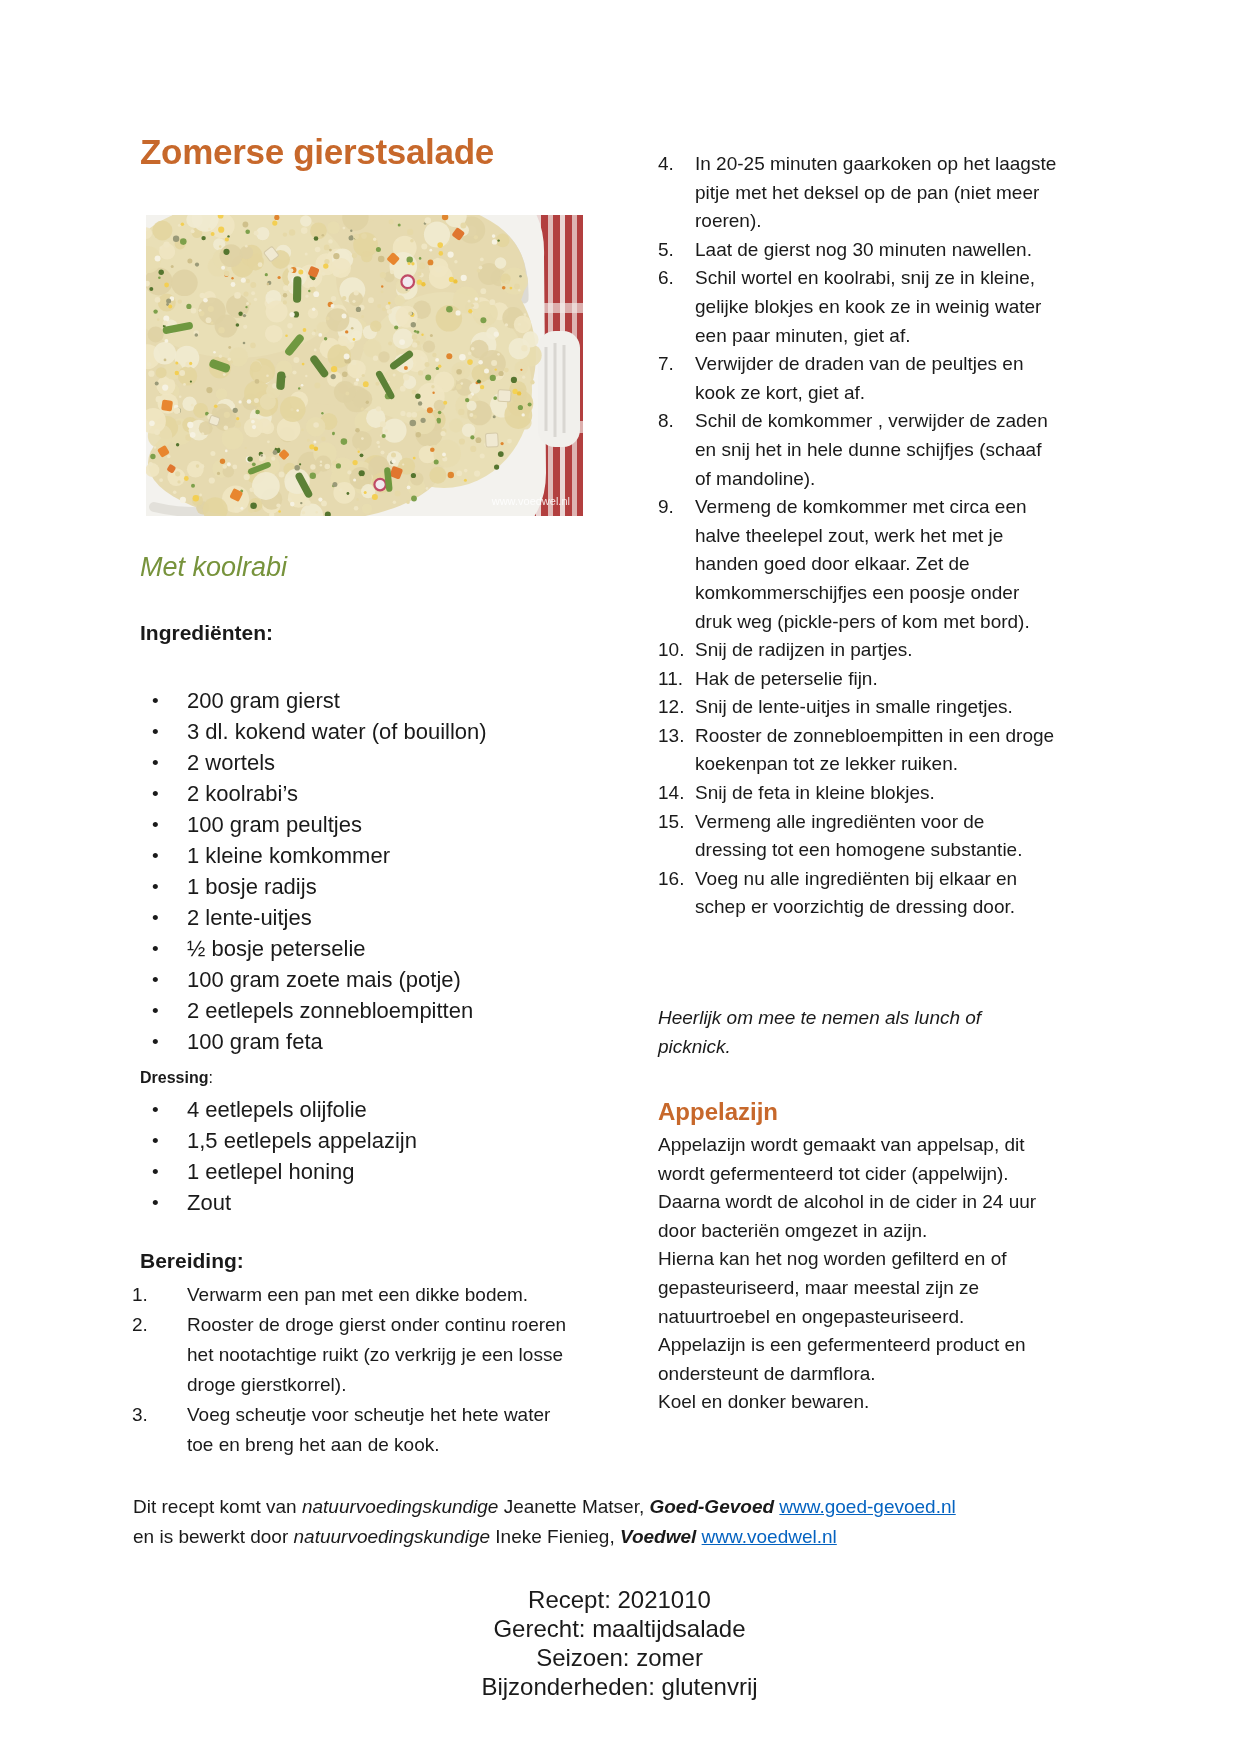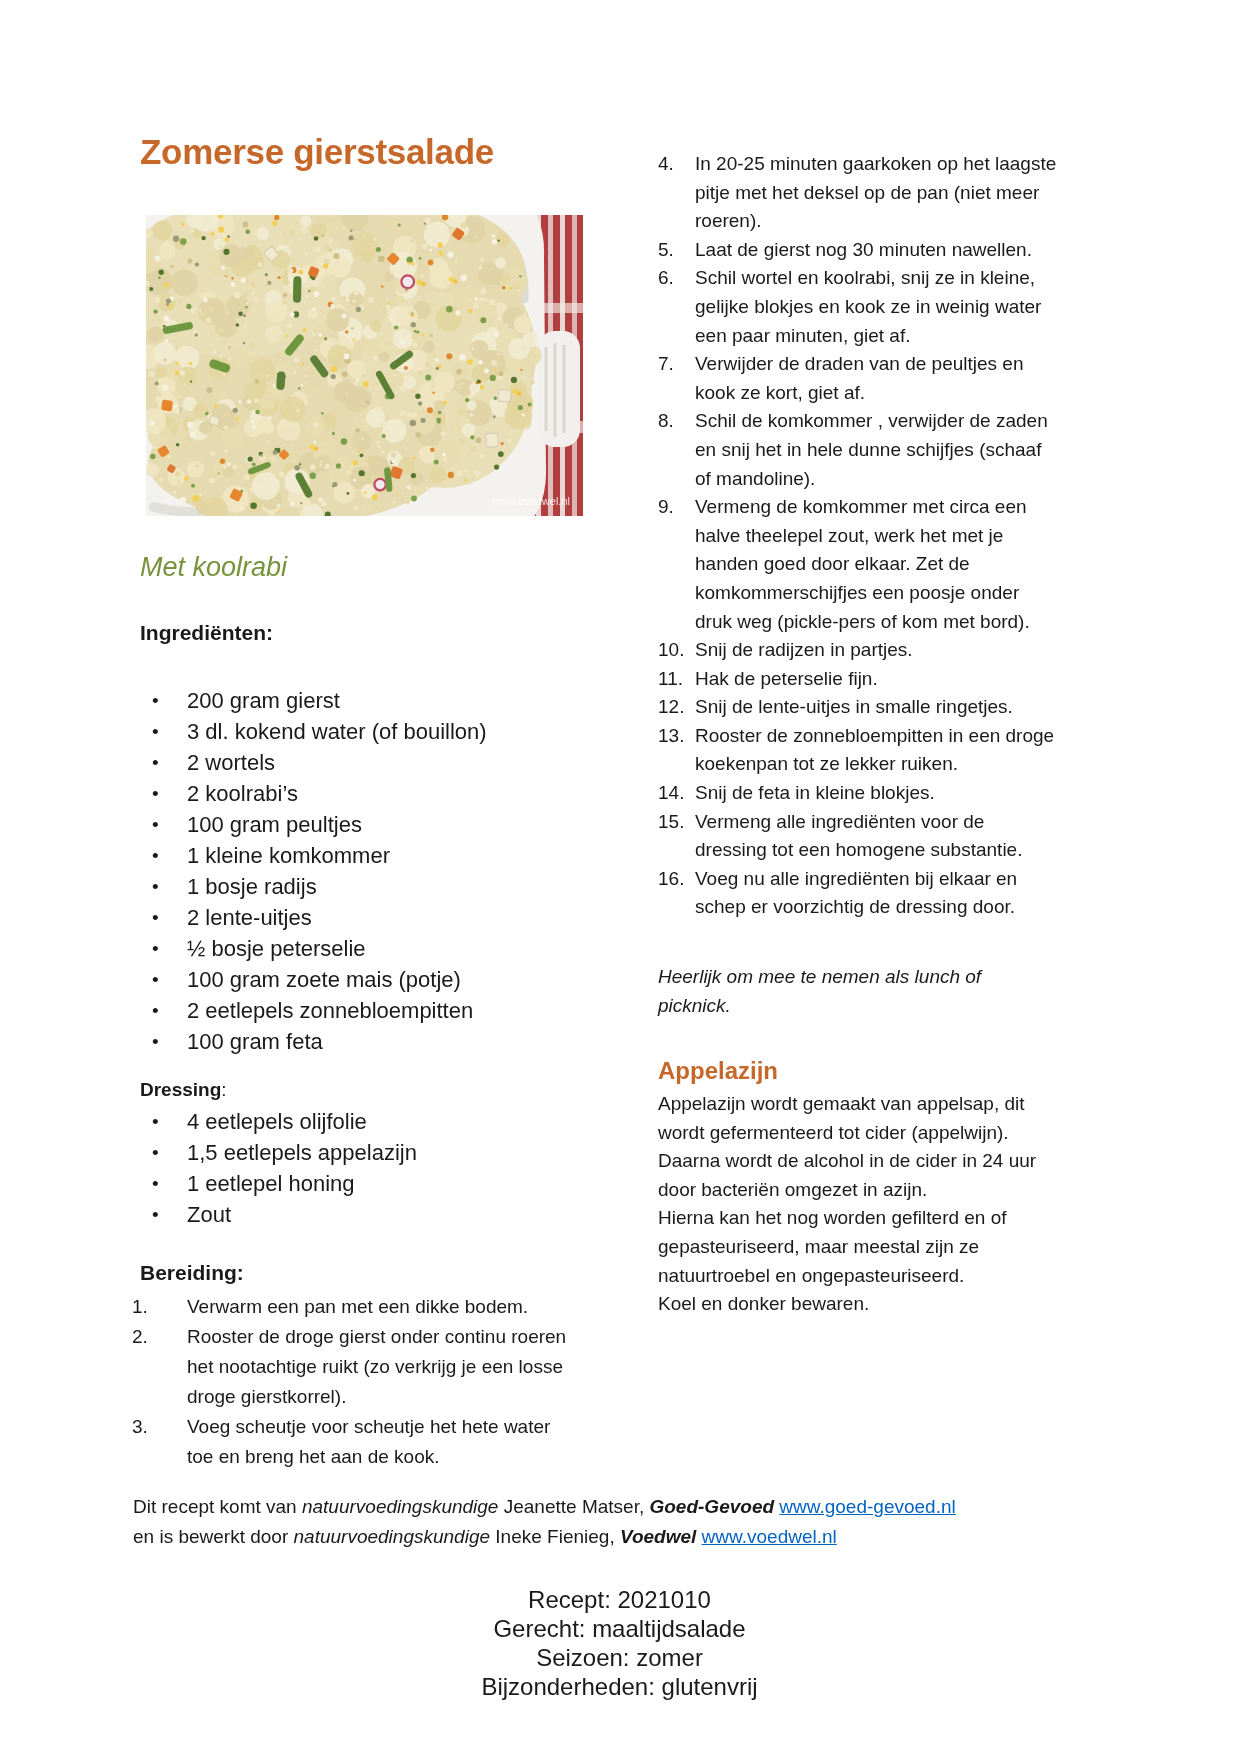--- a/index.html
+++ b/index.html
@@ -17,32 +17,32 @@
   .col-left{position:absolute;left:140px;top:132px;width:430px;}
   .col-right{position:absolute;left:658px;top:150px;width:400px;}
   h1.title{margin:0;font-size:35px;line-height:40px;font-weight:bold;color:var(--accent-orange);letter-spacing:-0.3px;}
   .photo{margin-top:43px;margin-left:6px;width:437px;height:301px;position:relative;}
   .photo svg{display:block;width:437px;height:301px;}
   .subtitle{margin-top:34px;font-size:27px;line-height:34px;font-style:italic;color:var(--accent-green);}
   .h2{margin-top:36px;font-size:21px;line-height:26px;font-weight:bold;}
   ul.blist{list-style:none;margin:39px 0 0 0;padding:0;font-size:22px;}
   ul.blist li{position:relative;padding-left:47px;line-height:31px;}
   ul.blist li::before{content:"\2022";position:absolute;left:12px;top:0;font-size:19px;}
-  .dressing-line{margin-top:18px;font-size:19px;line-height:29px;}
+  .dressing-line{margin-top:6px;font-size:16px;line-height:29px;}
   .dressing-line .bold{font-weight:bold;}
   ul.blist.tight{margin-top:2px;}
   .h2.bereiding{margin-top:30px;}
   ol.steps{list-style:none;margin:6px 0 0 0;padding:0;font-size:19px;}
   ol.steps li{display:flex;line-height:30px;}
   ol.steps li .n{flex:0 0 55px;margin-left:-8px;}
   ol.steps li .t{flex:1;}
   .col-right ol.steps{margin:0;}
   .col-right ol.steps li{line-height:28.6px;}
   .col-right ol.steps li .n{flex:0 0 37px;margin-left:0;}
-  .note{margin-top:40px;font-size:19px;line-height:29px;font-style:italic;}
+  .note{margin-top:81px;font-size:19px;line-height:29px;font-style:italic;}
   .h2.info{margin-top:36px;font-size:24px;line-height:30px;color:var(--accent-orange);}
   .info-body{margin-top:4px;font-size:19px;line-height:28.6px;}
   .footer{position:absolute;left:133px;top:1492px;width:830px;font-size:19px;line-height:30px;}
   .footer .it{font-style:italic;}
   .footer .bold{font-weight:bold;font-style:italic;}
   .footer a{color:var(--link-blue);text-decoration:underline;cursor:pointer;}
   .meta{position:absolute;left:0;top:1585px;width:1239px;text-align:center;font-size:24px;line-height:29px;}
 </style>
 </head>
 <body>
@@ -986,20 +986,21 @@
         </li>
     </ol>
 
     <div class="note">Heerlijk om mee te nemen als lunch of picknick.</div>
 
     <div class="h2 info">Appelazijn</div>
     <div class="info-body">
       <div>Appelazijn wordt gemaakt van appelsap, dit wordt gefermenteerd tot cider (appelwijn).</div>
       <div>Daarna wordt de alcohol in de cider in 24 uur door bacteriën omgezet in azijn.</div>
       <div>Hierna kan het nog worden gefilterd en of gepasteuriseerd, maar meestal zijn ze natuurtroebel en ongepasteuriseerd.</div>
+      <div>Appelazijn is een gefermenteerd product en ondersteunt de darmflora.</div>
       <div>Koel en donker bewaren.</div>
     </div>
   </div>
 
   <div class="footer"><span>Dit recept komt van </span><span class="it">natuurvoedingskundige</span><span> Jeanette Matser, </span><span class="bold">Goed-Gevoed</span><span> </span><a>www.goed-gevoed.nl</a><span> en is bewerkt door </span><span class="it">natuurvoedingskundige</span><span>  Ineke Fienieg, </span><span class="bold">Voedwel</span><span> </span><a>www.voedwel.nl</a></div>
 
   <div class="meta">
     <div>Recept: 2021010</div>
     <div>Gerecht: maaltijdsalade</div>
     <div>Seizoen: zomer</div>

